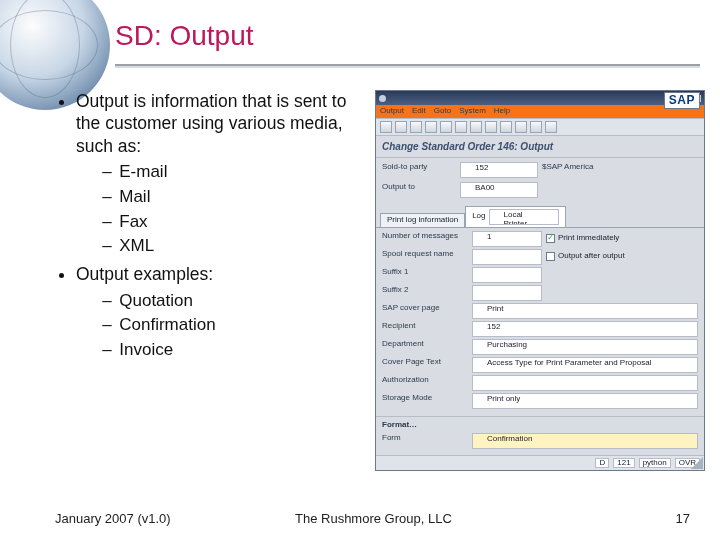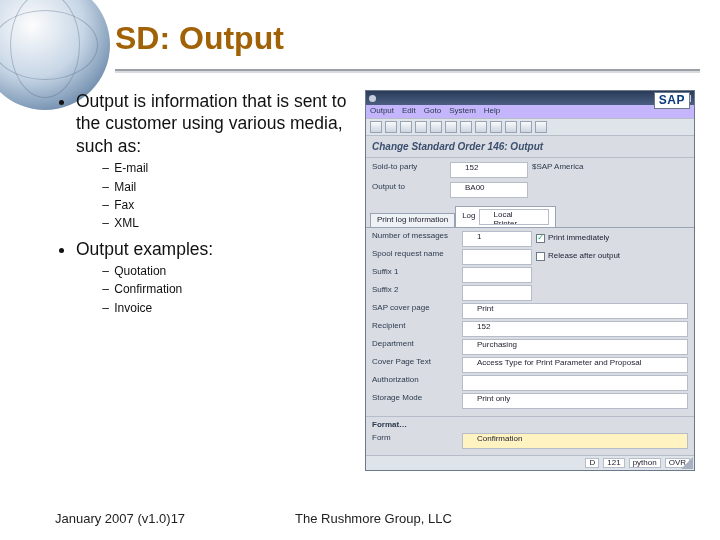--- a/index.html
+++ b/index.html
@@ -7,59 +7,59 @@
   .slide { position: relative; width: 720px; height: 540px; overflow: hidden; }
   .globe {
     position: absolute; top: -20px; left: -20px; width: 130px; height: 130px;
     border-radius: 50%;
     background: radial-gradient(circle at 40% 35%, #fdfdfd 0%, #c7d6e6 45%, #6b89aa 80%);
   }
   .globe::before, .globe::after { content: ""; position: absolute; border: 1px solid rgba(80,100,130,.35); border-radius: 50%; }
   .globe::before { inset: 12px 30px; }
   .globe::after  { inset: 30px 12px; }
   .title-bar { position: absolute; top: 20px; left: 115px; right: 20px; }
-  .title { font-size: 32px; font-weight: bold; color: #a16207; }
+  .title { font-size: 28px; font-weight: normal; color: #be185d; }
   .title-rule { margin-top: 12px; height: 0; border-top: 2px solid #9aa0a6; box-shadow: 0 2px 0 #d8dbe0; }
-  .body { position: absolute; top: 90px; left: 55px; right: 20px; bottom: 50px; display: flex; gap: 10px; }
+  .body { position: absolute; top: 90px; left: 55px; right: 20px; bottom: 50px; display: flex; gap: 20px; }
   .textcol { flex: 0 0 300px; font-size: 17.5px; line-height: 1.28; color: #111; }
   .b1        { padding-left: 1.2em; }
   .b1 > li   { list-style: disc; margin-bottom: 6px; }
   .b2        { padding-left: 1.5em; margin-top: 4px; }
-  .b2 > li   { list-style: none; position: relative; padding-left: 1.0em; margin-bottom: 3px; font-size: 12px; }
+  .b2 > li   { list-style: none; position: relative; padding-left: 1.0em; margin-bottom: 3px; font-size: 17px; }
   .b2 > li::before { content: "–"; position: absolute; left: 0; }
   .figcol { flex: 1 1 auto; display: flex; align-items: flex-start; justify-content: flex-start; }
 
   
   .sap { width: 330px; border: 1px solid #6a7a8a; background: #d9dce3; font-size: 8px; line-height: 1.1; color: #223; position: relative; }
   .sap-titlebar { height: 14px; background: linear-gradient(#2a3b59,#4b5f82); display:flex; align-items:center; padding:0 3px; }
   .sap-titlebar .dot { width:7px;height:7px;border-radius:50%;background:#c7cede;margin-right:3px; }
   .sap-titlebar .mini { width:9px;height:7px;background:#c7cede;margin-left:2px; }
   .sap-titlebar .spacer{flex:1}
   .sap-logo { position:absolute; top:1px; right:4px; background:#fff; color:#0a3c7d; font-weight:bold; font-size:12px; padding:1px 4px; border:1px solid #6a7a8a; letter-spacing:.5px; font-family:Arial; }
-  .sap-menubar { background:#c4b5fd; padding:2px 4px; display:flex; gap:8px; color:#2b3a4d; }
+  .sap-menubar { background:#f97316; padding:2px 4px; display:flex; gap:8px; color:#2b3a4d; }
   .sap-toolbar { background:#dfe3ea; padding:2px 4px; display:flex; gap:3px; border-top:1px solid #b6bdc9; }
   .tbtn { width:12px;height:12px;border:1px solid #98a4b3;background:linear-gradient(#f8f9fb,#cfd6e0); }
   .sap-subtitle { padding:5px 6px 4px; font-style:italic; font-weight:bold; color:#3b4f6e; font-size:10px; border-top:1px solid #b6bdc9; }
   .sap-hr { height:0; border-top:1px solid #b6bdc9; margin:1px 0 0; }
   .sap-hdr { display:grid; grid-template-columns:74px 78px 1fr; gap:4px; padding:4px 6px; font-size:8px; }
   .val { background:#fff; border:1px solid #b6bdc9; padding:1px 14px; height:16px; overflow:hidden; }
   .lbl { padding:1px 0; color:#2b3a4d; }
   .tabs { display:flex; gap:0; margin:4px 0 0; padding:0 4px; border-bottom:1px solid #98a4b3;align-items:flex-end; }
   .tab { padding:2px 6px; border:1px solid #98a4b3; border-bottom:none; background:#ffffff; font-size:8px; }
   .tab.active { background:#eef1f5; }
   .sap-form { padding:3px 6px 6px; display:grid; grid-template-columns:86px 70px 1fr; gap:2px 4px; font-size:8px; }
   .chk { display:flex; gap:3px; align-items:center; }
   .chk .box { width:9px;height:9px;border:1px solid #6a7a8a;background:#fff; display:flex;align-items:center;justify-content:center; font-size:8px; color:#1a5; }
   .wide { grid-column: 2 / span 2; }
   .footer-sap { display:flex; justify-content:flex-end; gap:4px; padding:2px 4px; border-top:1px solid #b6bdc9; background:#dfe3ea; font-size:8px; }
   .footer-sap span { background:#fff; border:1px solid #b6bdc9; padding:0 3px; }
   .corner-grab { position:absolute; right:1px; bottom:1px; width:0;height:0; border-style:solid; border-width:0 0 12px 12px; border-color:transparent transparent #a8b1bf transparent; }
 
   
-  .slide-footer { position:absolute; bottom:14px; left:55px; right:30px; display:flex; justify-content:flex-start; font-size:13px; color:#222; }
+  .slide-footer { position:absolute; bottom:14px; left:55px; right:30px; display:flex; justify-content:space-between; font-size:13px; color:#222; }
   .slide-footer .mid { position:absolute; left:240px; }
 </style>
 </head>
 <body>
 
 <div class="slide">
   <div class="globe"></div>
 
   <div class="title-bar">
     <div class="title">SD: Output</div>
@@ -146,21 +146,21 @@
           <div class="val">1</div>
           <div class="chk">
               <span class="box">✓</span>
               <span>Print immediately</span>
             </div>
 
           <div class="lbl">Spool request name</div>
           <div class="val"></div>
           <div class="chk">
               <span class="box"></span>
-              <span>Release after output</span>
+              <span>Output after output</span>
             </div>
 
           <div class="lbl">Suffix 1</div>
           <div class="val"></div>
             <div></div>
 
           <div class="lbl">Suffix 2</div>
           <div class="val"></div>
             <div></div>
 

